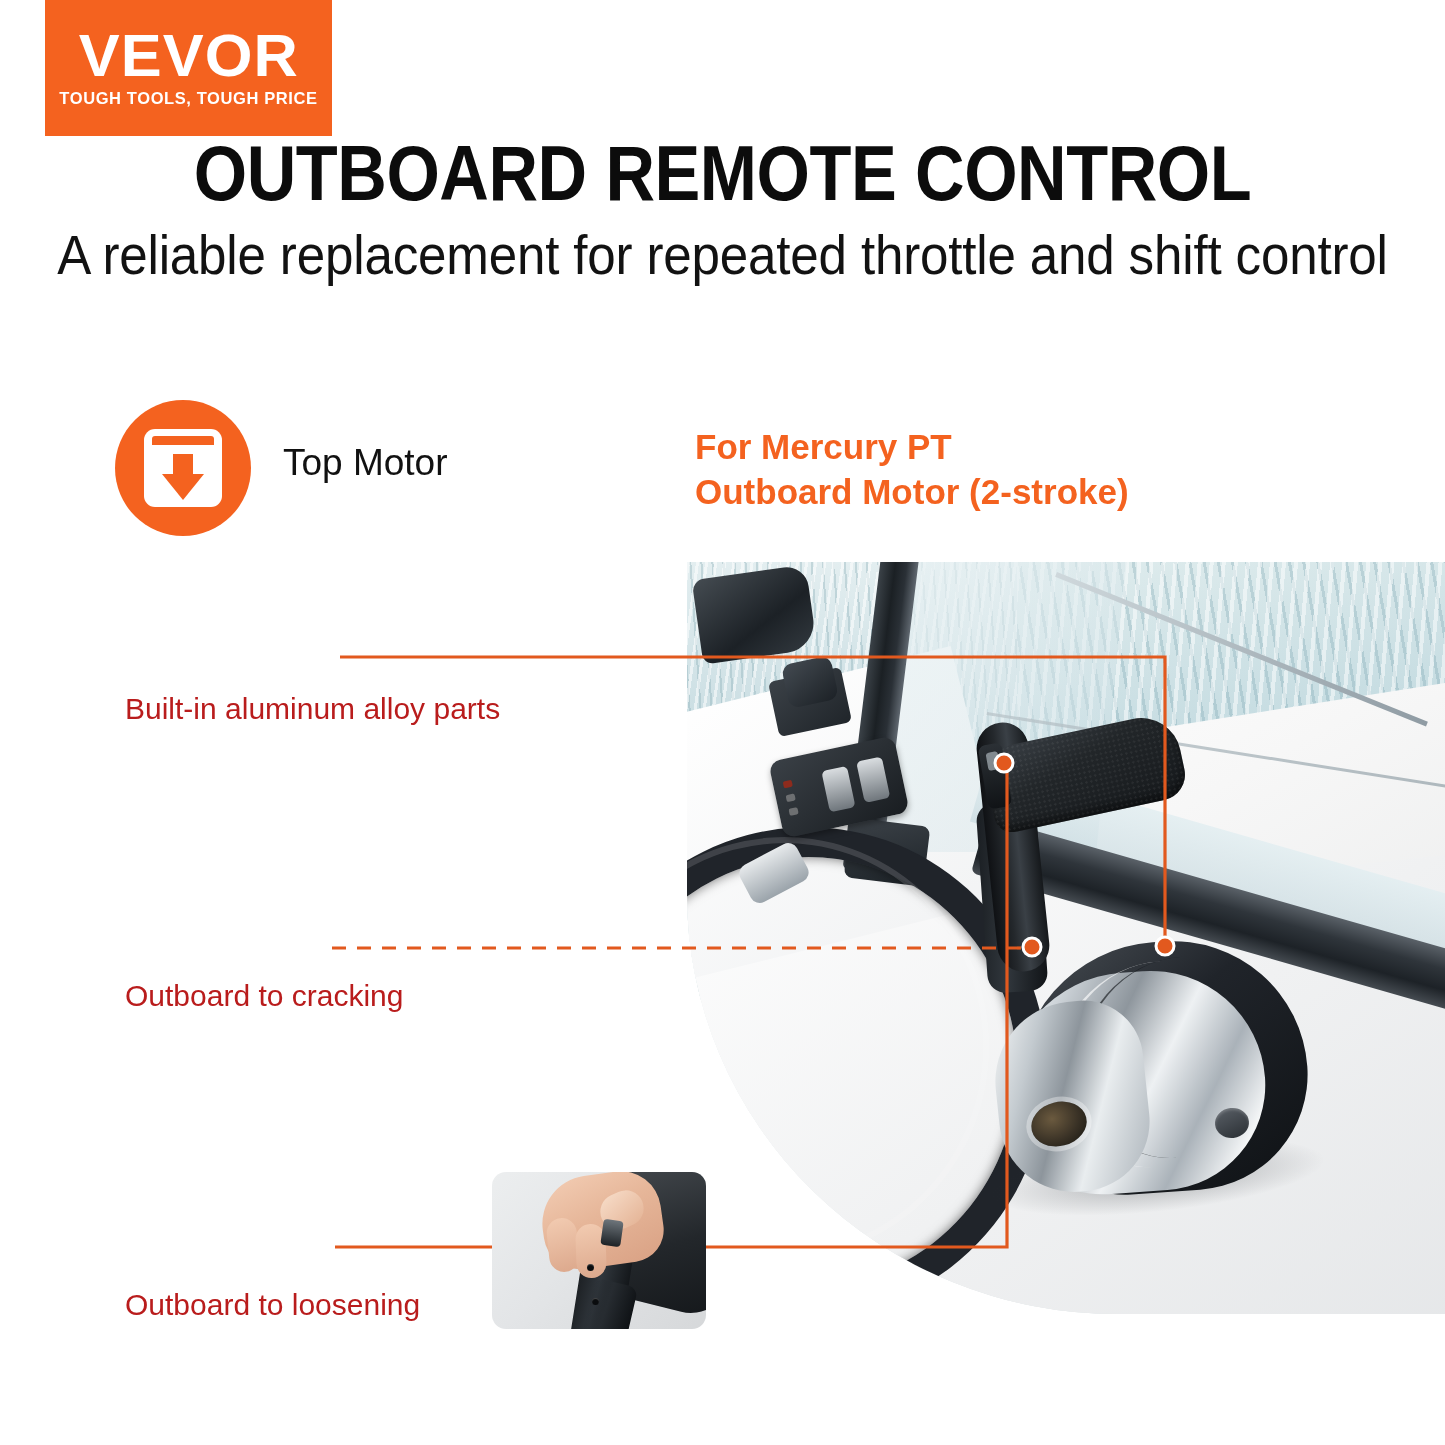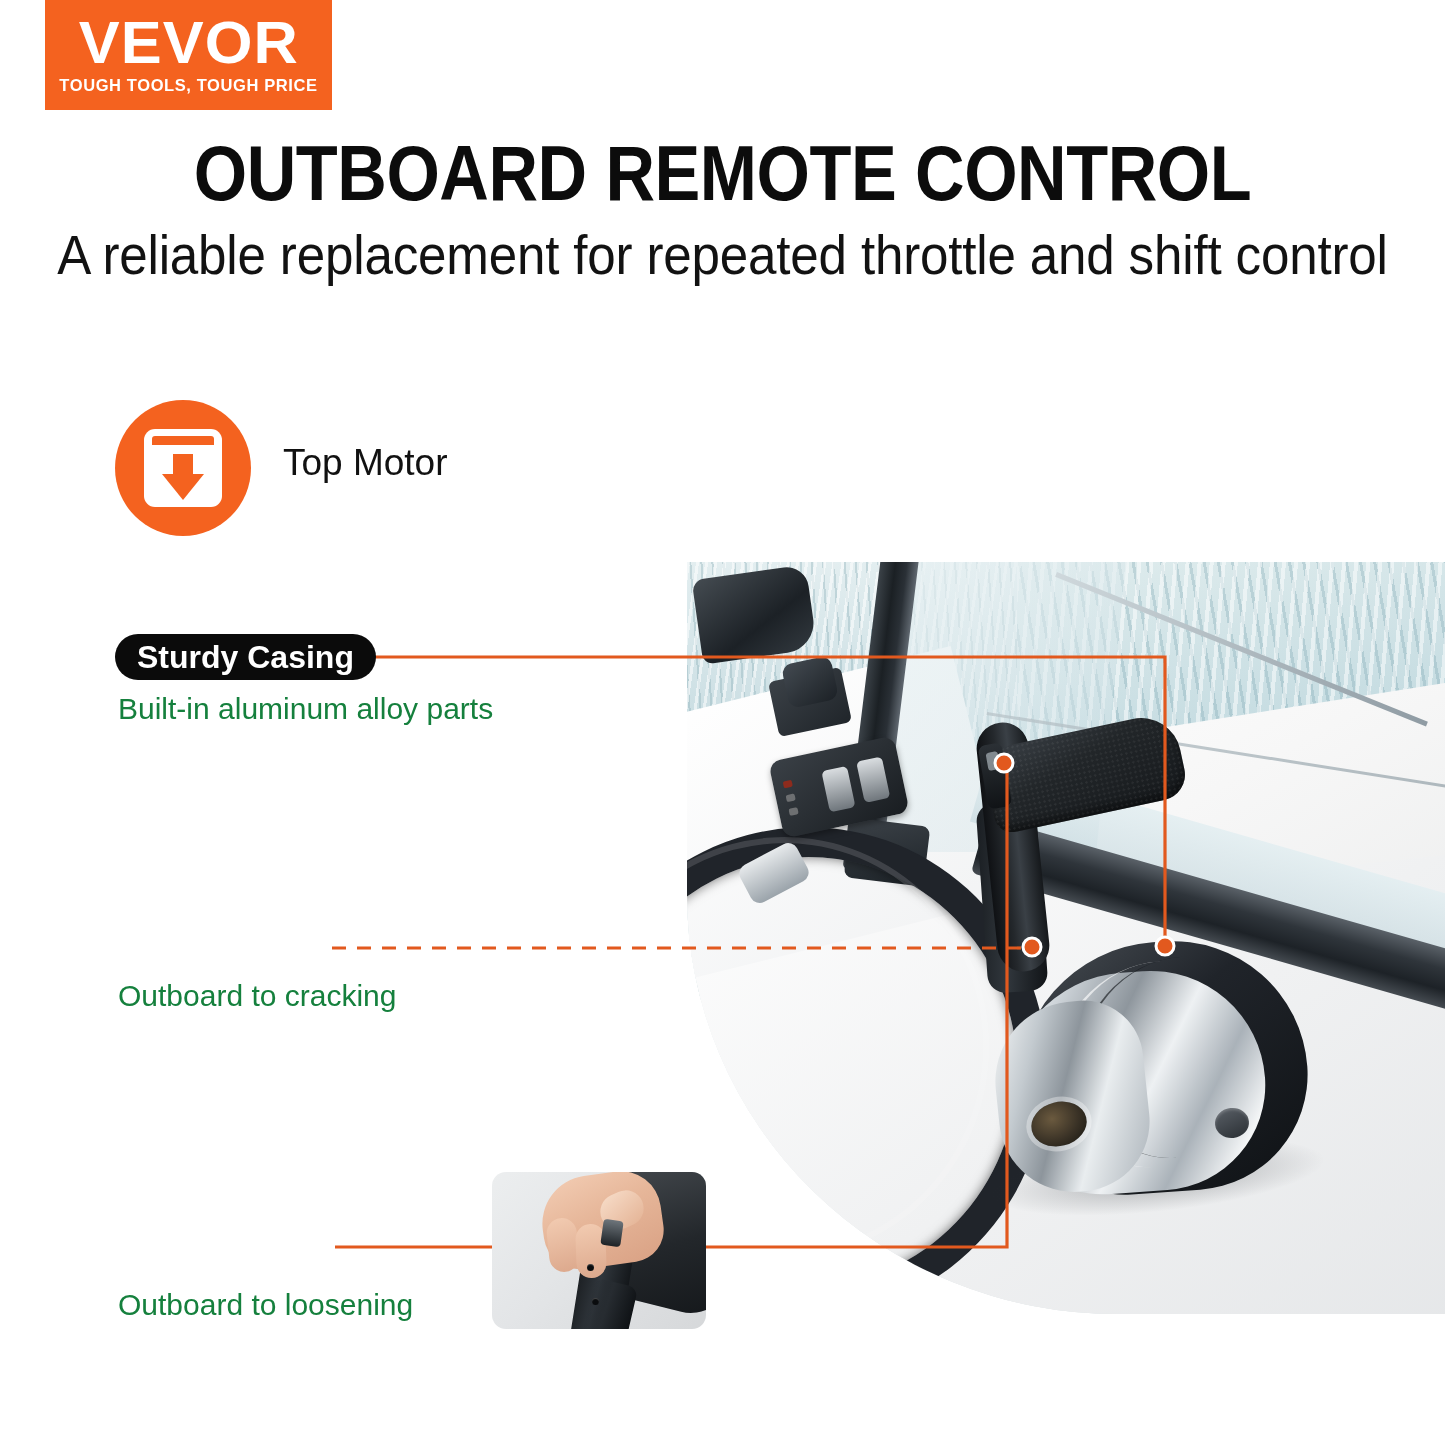--- a/index.html
+++ b/index.html
@@ -7,21 +7,21 @@
     width:1445px;height:1445px;
     background:#ffffff;
     font-family:"Liberation Sans", sans-serif;
     overflow:hidden;
     position:relative;
   }
   .stage{position:absolute;inset:0;width:1445px;height:1445px;overflow:hidden;}
 
   
   .logo-box{
-    position:absolute;left:45px;top:0;width:287px;height:110px;
+    position:absolute;left:45px;top:0;width:287px;height:136px;
     background:#F4621F;
     display:flex;flex-direction:column;align-items:center;justify-content:center;
   }
   .logo-word{
     color:#ffffff;font-weight:bold;font-size:59px;letter-spacing:1px;
     font-family:"Liberation Sans", sans-serif;
     line-height:0.95;transform:scaleX(1.04);
   }
   .logo-tag{
     color:#ffffff;font-weight:bold;font-size:16.5px;letter-spacing:0.6px;
@@ -324,21 +324,21 @@
   .pill{
     position:absolute;height:46px;background:#0b0b0b;border-radius:23px;
     display:flex;align-items:center;justify-content:center;
     padding:0 22px;box-sizing:border-box;
     color:#ffffff;font-size:32px;font-weight:bold;white-space:nowrap;
   }
   .pill.p1{left:115px;top:634px;}
   .pill.p2{left:115px;top:925px;}
   .pill.p3{left:115px;top:1225px;}
   .desc{
-    position:absolute;font-size:30px;color:#15803d;font-weight:400;white-space:nowrap;
+    position:absolute;font-size:30px;color:#b91c1c;font-weight:400;white-space:nowrap;margin-left:7px;
   }
   .desc.d1{left:118px;top:692px;}
   .desc.d2{left:118px;top:979px;}
   .desc.d3{left:118px;top:1288px;}
 
   
   .conn{position:absolute;left:0;top:0;width:1445px;height:1445px;pointer-events:none;}
 </style>
 </head>
 <body>
@@ -354,20 +354,24 @@
   <div class="subhead">A reliable replacement for repeated throttle and shift control</div>
 
   <div class="mount-circle">
     <div class="mount-box"></div>
     <div class="mount-lid"></div>
     <div class="mount-arrow-stem"></div>
     <div class="mount-arrow-head"></div>
   </div>
   <div class="mount-label">Top Motor</div>
 
+  <div class="compat">
+    <div>For Mercury PT</div>
+    <div>Outboard Motor (2-stroke)</div>
+  </div>
 
   <div class="photo">
     <div class="sky"></div>
     <div class="sea"></div>
     <div class="sea2"></div>
 
     <div class="hull"></div>
     <div class="hull2"></div>
     <div class="deck-panel"></div>
 
@@ -431,20 +435,19 @@
     <div class="ins-hole h1"></div>
     <div class="ins-hole h2"></div>
   </div>
 
   <svg class="conn" viewBox="0 0 1445 1445">
     <circle cx="1165" cy="946" r="9" fill="#E2591E" stroke="#ffffff" stroke-width="3"></circle>
     <circle cx="1032" cy="947" r="9" fill="#E2591E" stroke="#ffffff" stroke-width="3"></circle>
     <circle cx="1004" cy="763" r="9" fill="#E2591E" stroke="#ffffff" stroke-width="3"></circle>
   </svg>
 
-  <div class="pill p1">Sturdy Casing</div>
   <div class="desc d1">Built-in aluminum alloy parts</div>
 
   <div class="desc d2">Outboard to cracking</div>
 
   <div class="desc d3">Outboard to loosening</div>
 
 </div>
 
 </body></html>

